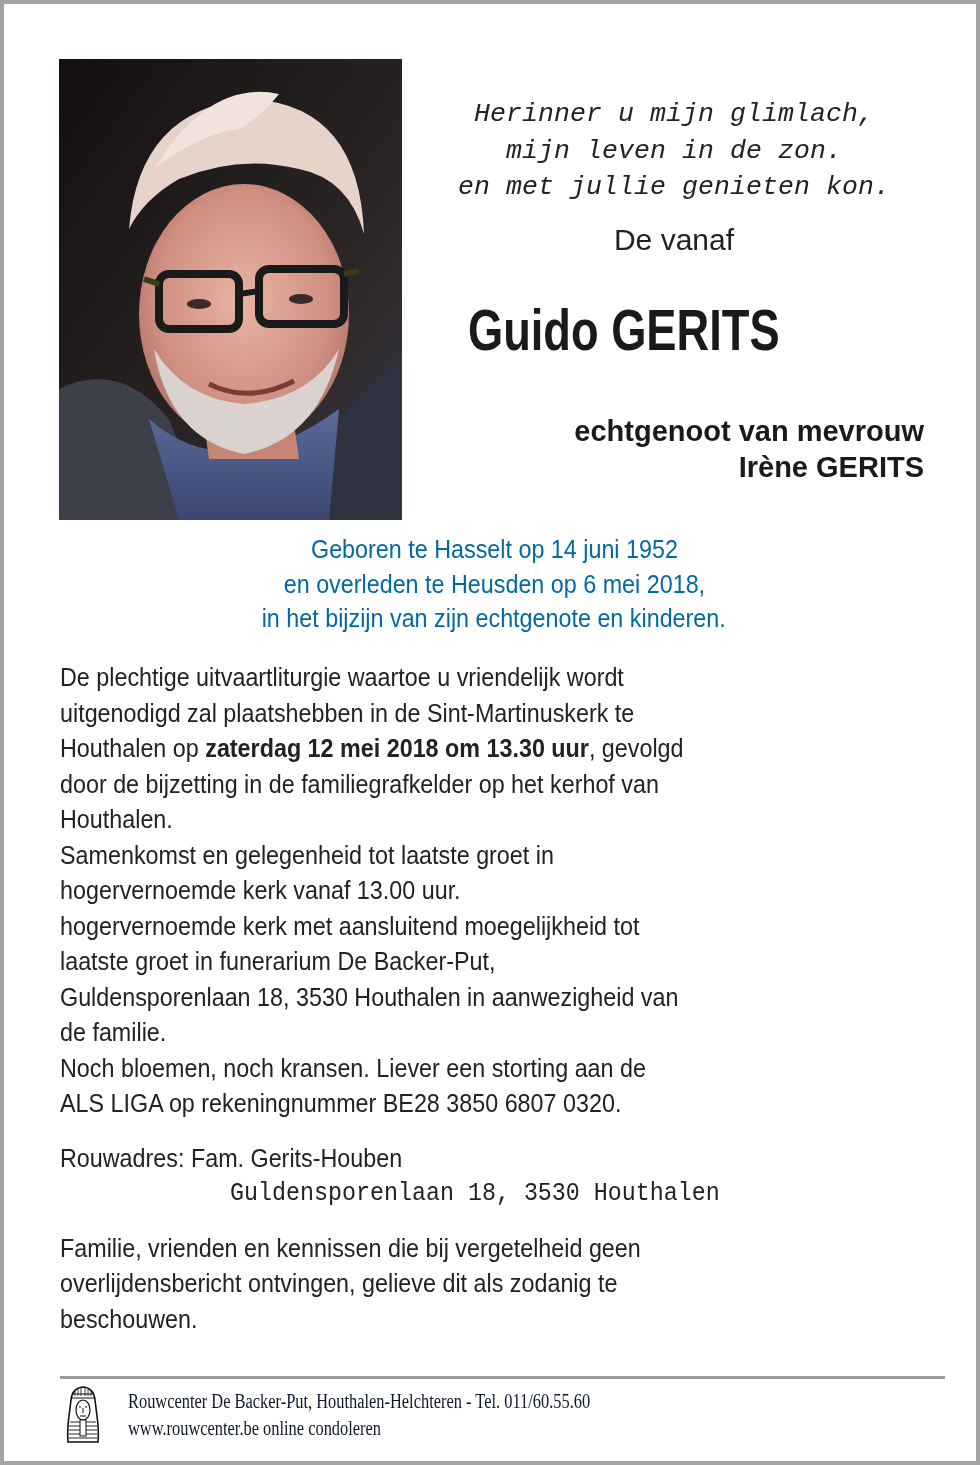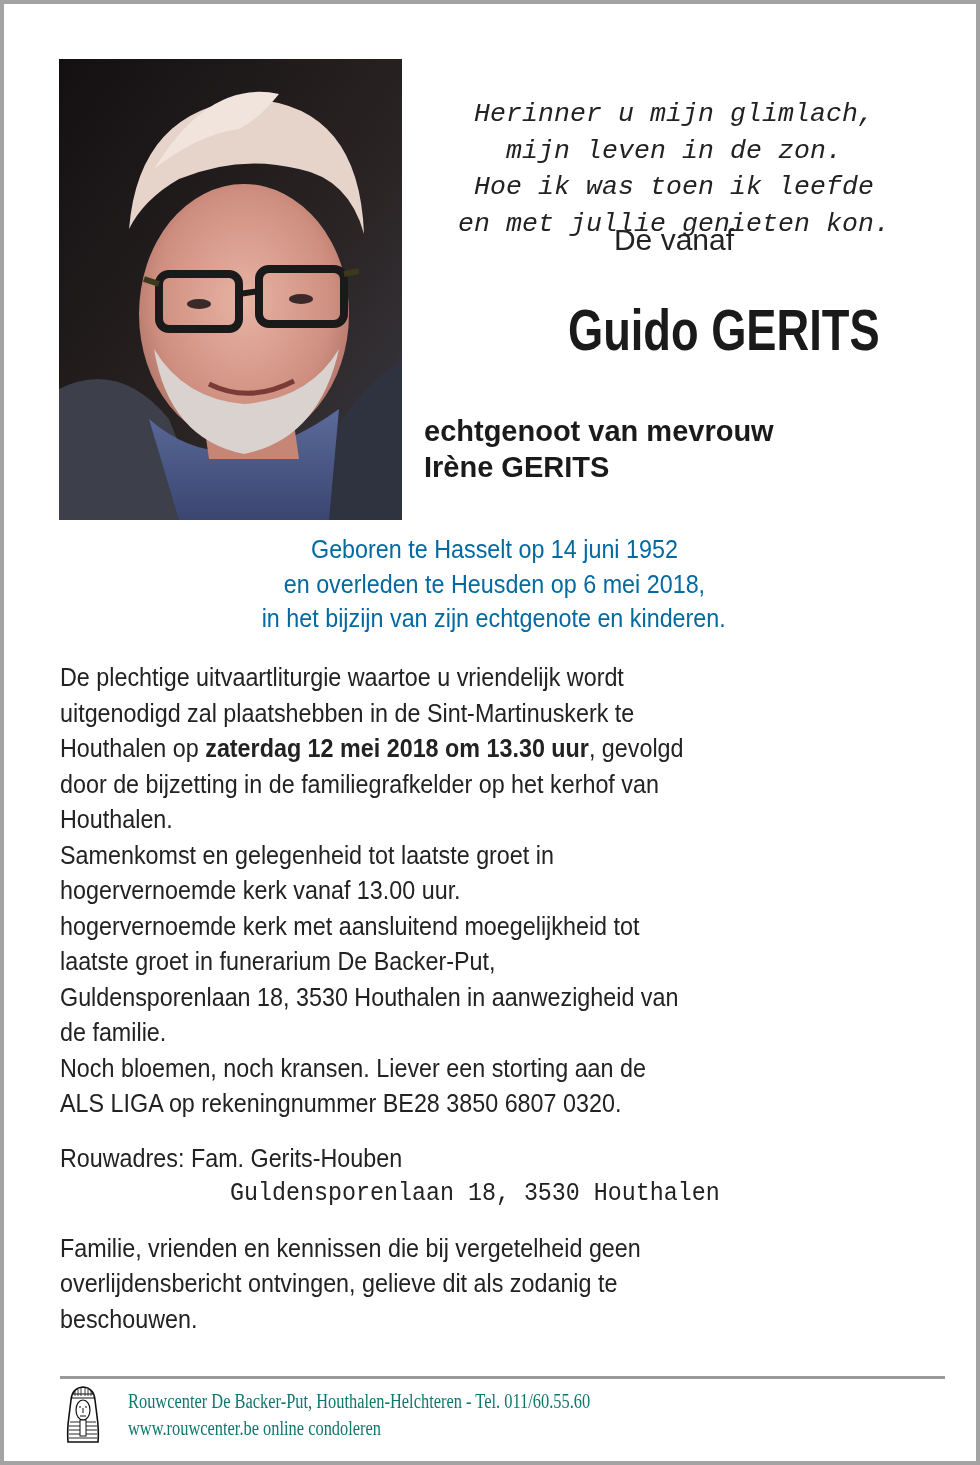--- a/index.html
+++ b/index.html
@@ -1,35 +1,35 @@
 <!DOCTYPE html>
 <html><head>
 <meta charset="utf-8">
 <style>
   html, body { margin:0; padding:0; }
   body { width:980px; height:1465px; background:#a3a3a3; position:relative; overflow:hidden; }
   .card { position:absolute; left:4px; top:4px; width:972px; height:1457px; background:#ffffff; }
   .photo { position:absolute; left:55px; top:55px; width:343px; height:461px; overflow:hidden; background:#1a1617; }
   .poem { position:absolute; left:420px; top:52px; width:500px; text-align:center; font-family:Liberation Mono, monospace; font-style:italic; font-size:26.5px; line-height:36.5px; color:#222; letter-spacing:0.1px;margin-top:40px; }
   .heer { position:absolute; left:420px; top:219px; width:500px; text-align:center; font-family:"Liberation Sans", sans-serif; font-size:30px; color:#222; }
-  .name { position:absolute; left:420px; top:292px; width:500px; text-align:right; font-family:"Liberation Sans", sans-serif; font-weight:bold; font-size:58px; color:#1a1a1a; }
+  .name { position:absolute; left:420px; top:292px; width:500px; text-align:left; font-family:"Liberation Sans", sans-serif; font-weight:bold; font-size:58px; color:#1a1a1a; }
   .name span { display:inline-block; transform:scaleX(0.78); transform-origin:center; }
-  .spouse { position:absolute; left:420px; top:409px; width:500px; text-align:left; font-family:"Liberation Sans", sans-serif; font-weight:bold; font-size:29px; line-height:36px; color:#1a1a1a; }
+  .spouse { position:absolute; left:420px; top:409px; width:500px; text-align:right; font-family:"Liberation Sans", sans-serif; font-weight:bold; font-size:29px; line-height:36px; color:#1a1a1a; }
   .born { position:absolute; left:4px; top:528px; width:972px; text-align:center; font-family:"Liberation Sans", sans-serif; font-size:26.5px; line-height:34.5px; color:#0369a1; }
   .cline { display:block; white-space:nowrap; }
   .cline > span.sx { display:inline-block; transform:scaleX(0.88); transform-origin:center; }
   .body { position:absolute; left:56px; top:656px; width:900px; font-family:"Liberation Sans", sans-serif; font-size:26.5px; line-height:35.5px; color:#222; }
   .line { display:block; white-space:nowrap; height:35.5px; }
   .line > span.sx { display:inline-block; transform:scaleX(0.88); transform-origin:left center; }
   .gap { height:19px; }
   .indent { padding-left:170px;font-family:Liberation Mono, monospace; }
   .footer-rule { position:absolute; left:56px; top:1372px; width:885px; height:3px; background:#9a9a9a; }
   .footer { position:absolute; left:60px; top:1380px; width:880px; height:66px; }
   .logo { position:absolute; left:0; top:0; width:62px; height:62px; }
-  .ftext { position:absolute; left:64px; top:4px; font-family:"Liberation Serif", serif; font-size:20px; line-height:27px; color:#0f766e; white-space:nowrap; }
+  .ftext { position:absolute; left:64px; top:4px; font-family:"Liberation Serif", serif; font-size:20px; line-height:27px; color:#0f172a; white-space:nowrap; }
   .ftext span.sx { display:inline-block; transform:scaleX(0.82); transform-origin:left center; }
   b.bold { font-weight:bold; }
 </style>
 </head>
 <body>
 
 <div class="card">
 
   <div class="photo" title="Portrait of Guido Gerits, smiling man with white hair, grey beard, black-rimmed glasses, blue checkered shirt and grey jacket">
     <svg width="343" height="461" viewBox="0 0 343 461" xmlns="http://www.w3.org/2000/svg">
@@ -74,21 +74,20 @@
       <ellipse cx="140" cy="245" rx="12" ry="5" fill="#3a2b2a"></ellipse>
       <ellipse cx="242" cy="240" rx="12" ry="5" fill="#3a2b2a"></ellipse>
 
       <path d="M150 325 Q190 345 235 322" fill="none" stroke="#7a3b36" stroke-width="5"></path>
     </svg>
   </div>
 
   <div class="poem">
     <div>Herinner u mijn glimlach,</div>
     <div>mijn leven in de zon.</div>
-    <div>Hoe ik was toen ik leefde</div>
     <div>en met jullie genieten kon.</div>
   </div>
 
   <div class="heer">De vanaf</div>
 
   <div class="name">
     <span>Guido GERITS</span>
   </div>
 
   <div class="spouse">

